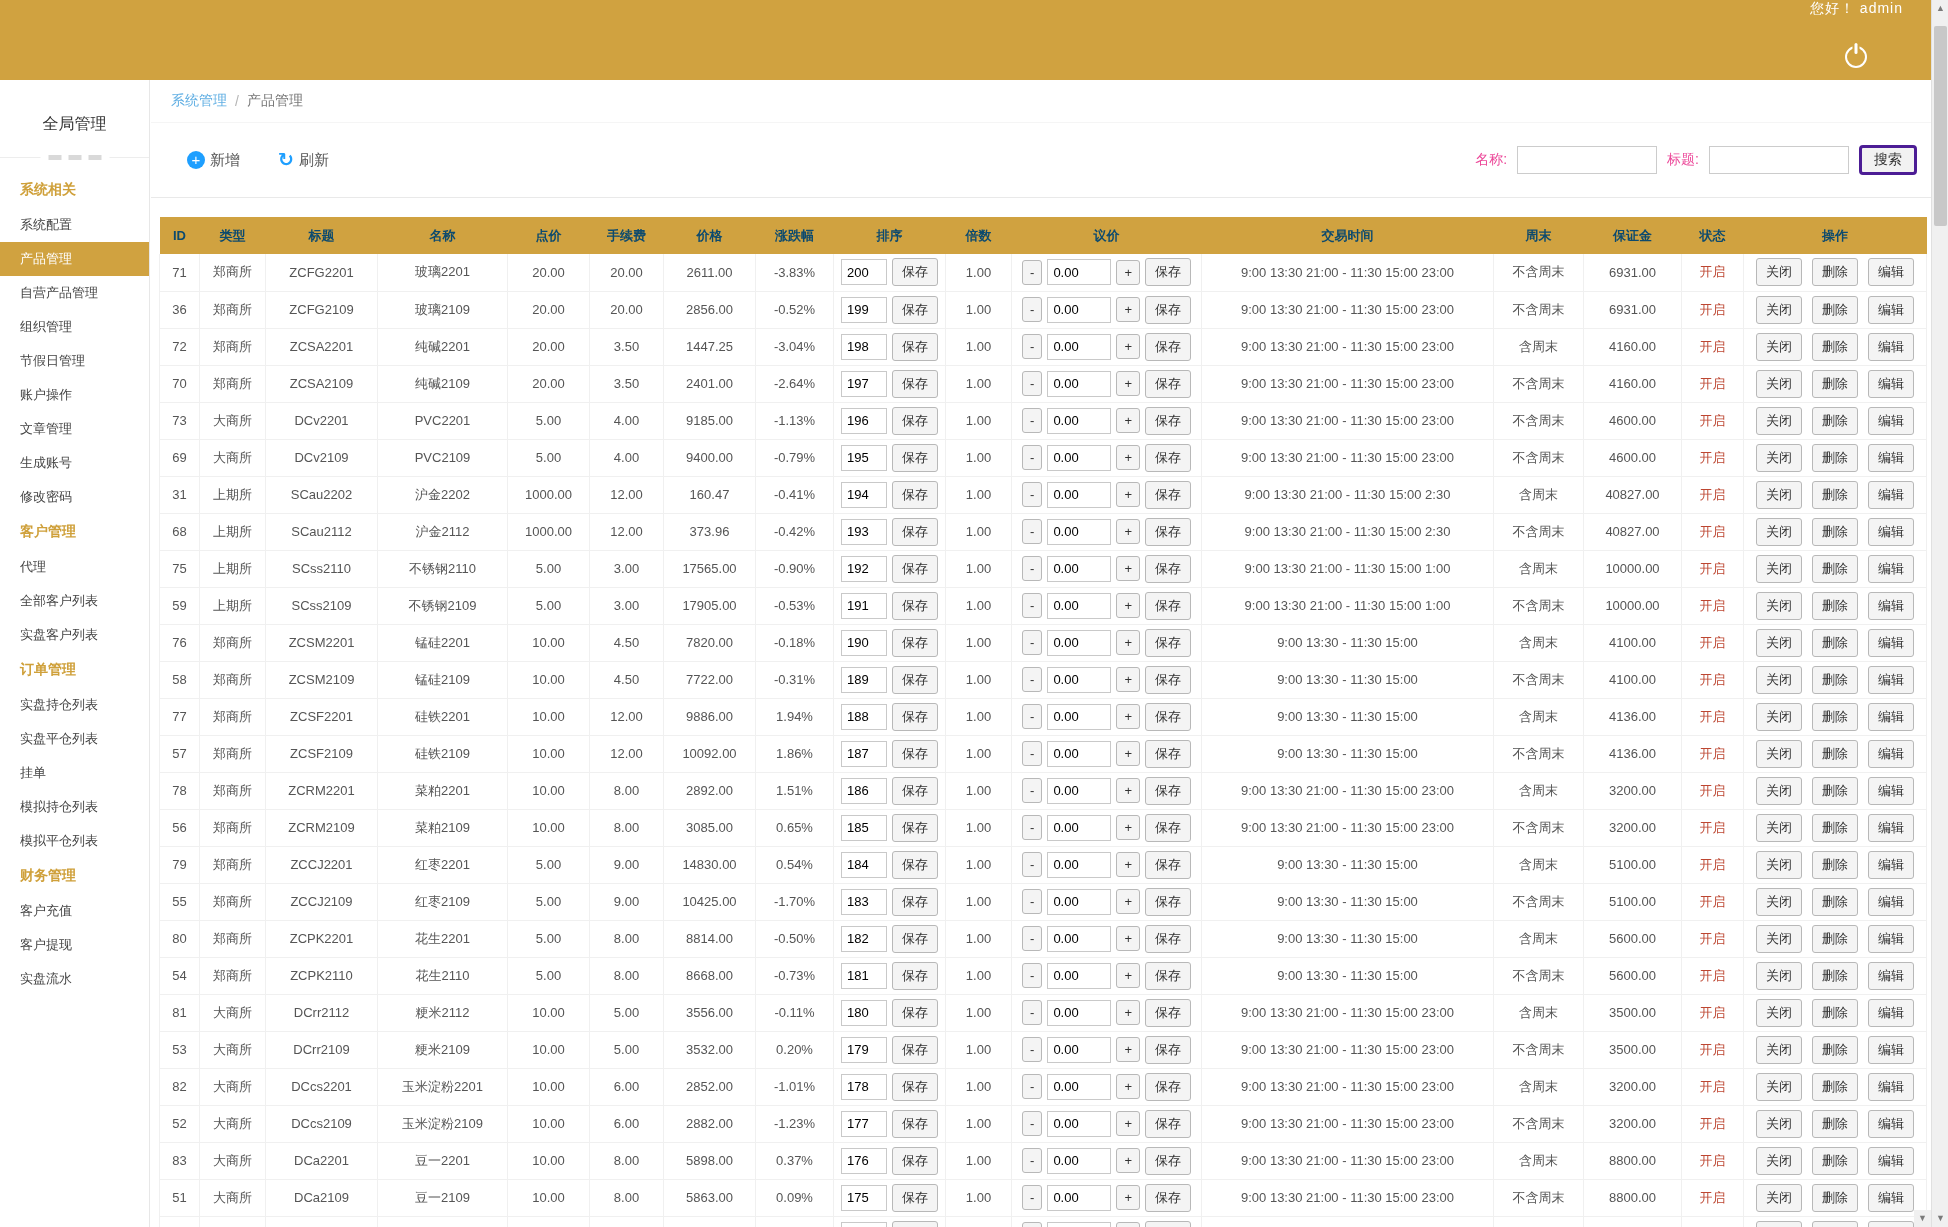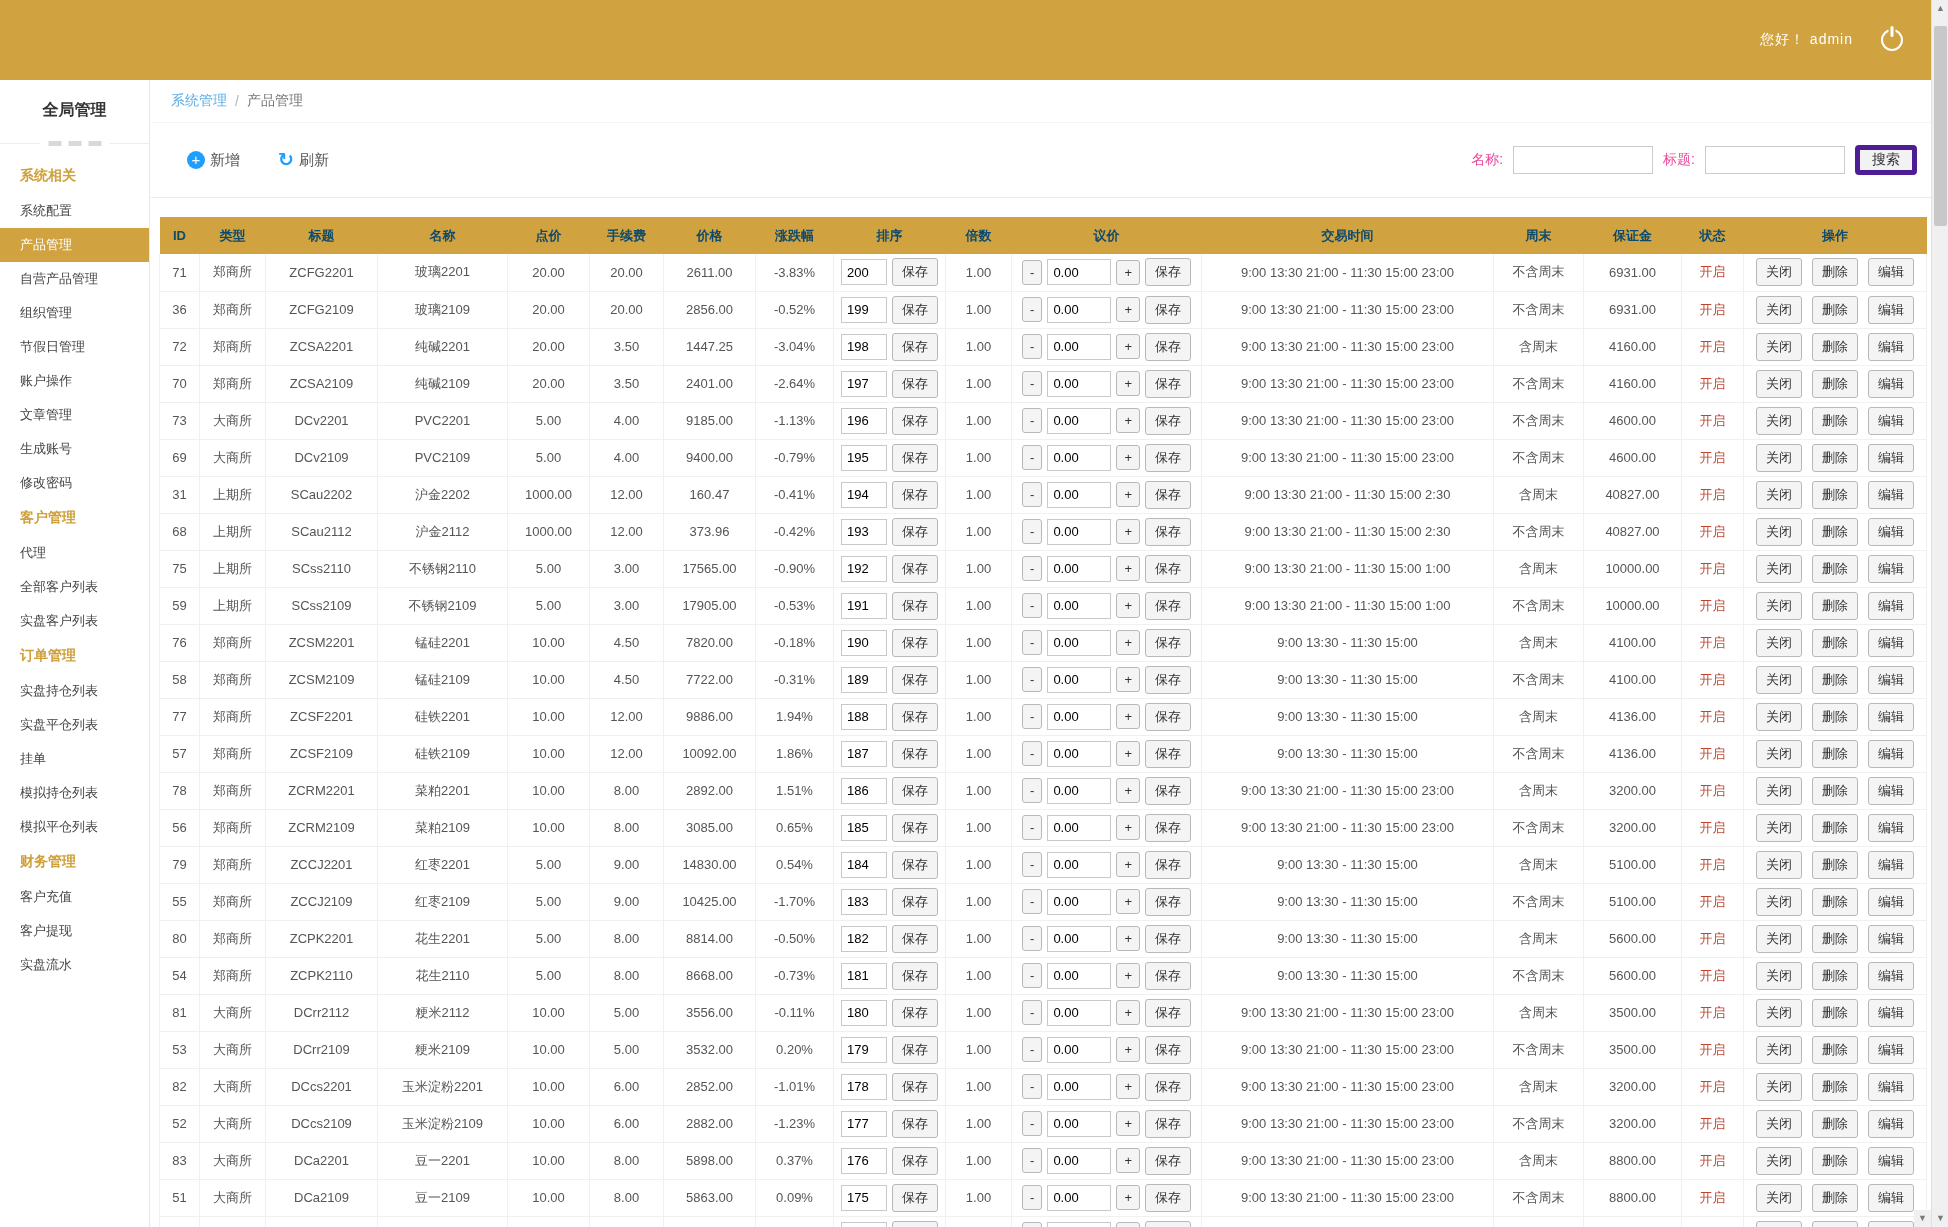--- a/index.html
+++ b/index.html
@@ -1,28 +1,28 @@
 <!DOCTYPE html>
 <html><head>
 <meta charset="utf-8">
 <style>
   * { margin:0; padding:0; box-sizing:border-box; }
   html,body { width:1948px; height:1227px; overflow:hidden; background:#fff;
               font-family:"Liberation Sans","DejaVu Sans",sans-serif; font-size:13px; color:#555; }
 
   
   .topbar { position:absolute; left:0; top:0; width:1931px; height:80px; background:#d0a240; z-index:5; }
-  .topbar-right { position:absolute; right:28px; top:0; height:80px; display:flex; align-items:center; gap:28px; }
+  .topbar-right { position:absolute; right:28px; top:0; height:80px; display:flex; align-items:center; gap:28px;flex-direction:column; }
   .greeting { color:#fff; font-size:14px; letter-spacing:1px; }
   .power { width:22px; height:22px; border:2px solid #fff; border-radius:50%; position:relative; cursor:pointer; }
   .power::after { content:""; position:absolute; left:50%; top:-5px; transform:translateX(-50%); width:3px; height:11px; background:#fff; border-radius:2px; box-shadow:0 0 0 2px #d0a240; }
 
   
   .sidebar { position:absolute; left:0; top:80px; width:150px; height:1147px; background:#fff; border-right:1px solid #e7e7e7; z-index:4; }
-  .side-title { text-align:center; font-size:16px; font-weight:bold; color:#333; padding:20px 0 22px 0; }
+  .side-title { text-align:center; font-size:16px; font-weight:normal; color:#333; padding:34px 0 22px 0; }
   .side-divider { height:1px; border-top:1px solid #ededed; margin:0 0 14px 0; position:relative; }
   .side-divider .dashes { position:absolute; left:50%; top:-3px; transform:translateX(-50%); display:flex; gap:7px; background:#fff; padding:0 8px; }
   .side-divider .dashes i { width:13px; height:5px; background:#d9d9d9; display:block; }
   .menu-group-label { color:#cfa03a; font-weight:bold; font-size:14px; padding:9px 0 9px 20px; }
   .menu-item { font-size:13px; color:#444; padding:8px 0 8px 20px; cursor:pointer; }
   .menu-item.active { background:#d0a240; color:#fff; }
 
   
   .content { position:absolute; left:151px; top:80px; width:1780px; height:1220px; background:#fff; overflow:hidden; }
   .breadcrumb { height:42px; display:flex; align-items:center; padding-left:20px; gap:8px; font-size:14px; }
@@ -31,21 +31,21 @@
   .crumb-current { color:#777; }
 
   .toolbar { height:76px; display:flex; align-items:center; justify-content:space-between; padding:0 14px 0 36px; border-bottom:1px solid #e9e9e9; border-top:1px solid #f5f5f5; }
   .tool-left { display:flex; align-items:center; gap:38px; }
   .tool-btn { display:flex; align-items:center; gap:5px; cursor:pointer; color:#555; font-size:15px; background:none; border:none; font-family:inherit; }
   .icon-add { width:18px; height:18px; background:#1e9fff; border-radius:50%; color:#fff; font-size:15px; line-height:17px; text-align:center; display:inline-block; }
   .icon-refresh { color:#1e9fff; font-size:19px; font-weight:bold; line-height:18px; }
   .tool-right { display:flex; align-items:center; gap:10px; }
   .search-label { color:#ec4899; font-size:14px; }
   .search-input { width:140px; height:28px; border:1px solid #ccc; background:#fff; padding:0 6px; font-size:13px; font-family:inherit; }
-  .search-btn { height:30px; padding:0 12px; background:#f2f2f2; border:5px solid #4c1d95; border-radius:4px; font-size:14px; color:#333; cursor:pointer; font-family:inherit; }
+  .search-btn { height:30px; padding:0 12px; background:#f2f2f2; border:3px solid #4c1d95; border-radius:4px; font-size:14px; color:#333; cursor:pointer; font-family:inherit; }
 
   
   .table-wrap { margin:19px 6px 0 8px; }
   table { width:100%; table-layout:fixed; border-collapse:collapse; }
   thead th { background:#d0a240; color:#0c4a6e; font-size:13px; font-weight:bold; height:37px; text-align:center; }
   tbody td { height:37px; text-align:center; border:1px solid #f0f0f0; color:#555; font-size:13px; white-space:nowrap; overflow:hidden; }
   tbody tr:nth-child(1) td { border-top:none; }
   .gbtn { padding:4px 9px; background:#f4f4f4; border:1px solid #b8b8b8; border-radius:3px; font-size:13px; color:#333; cursor:pointer; font-family:inherit; }
   .mini { padding:4px 7px; }
   .cell-flex { display:flex; align-items:center; justify-content:center; gap:5px; }

